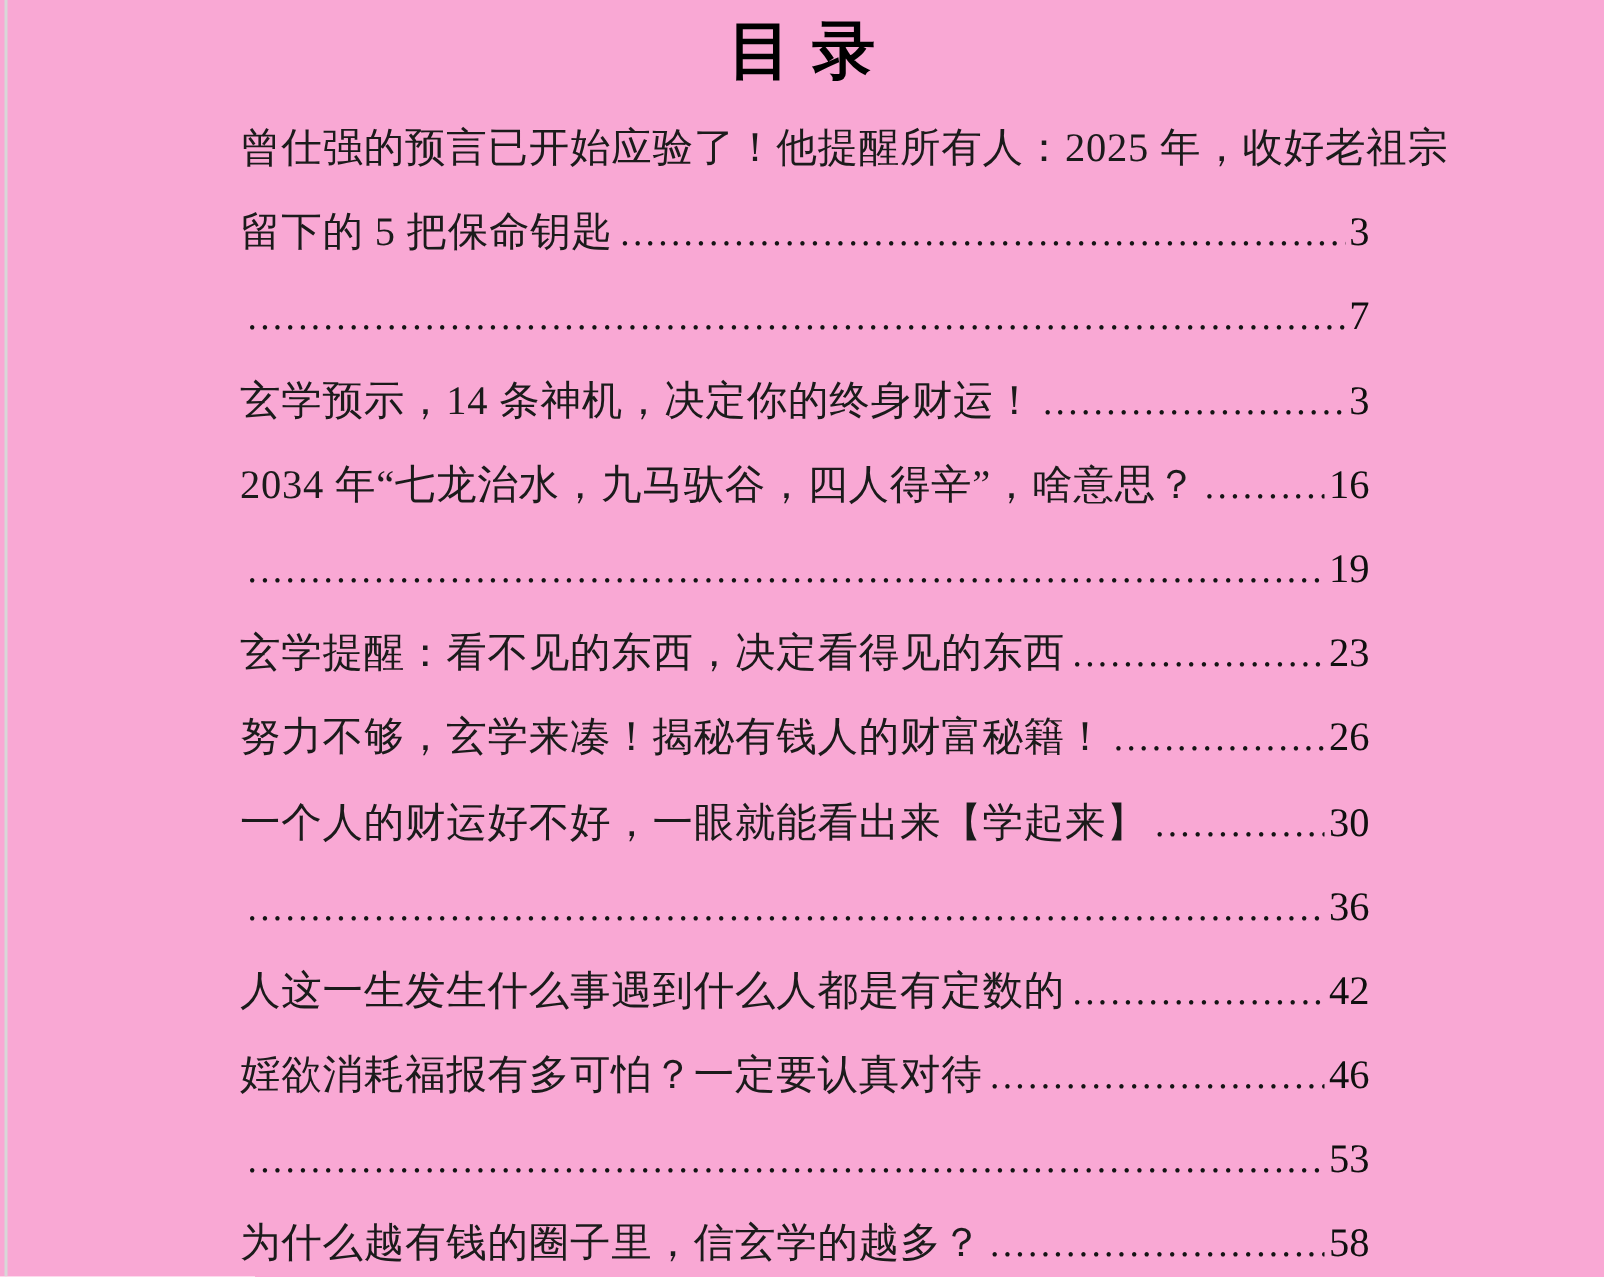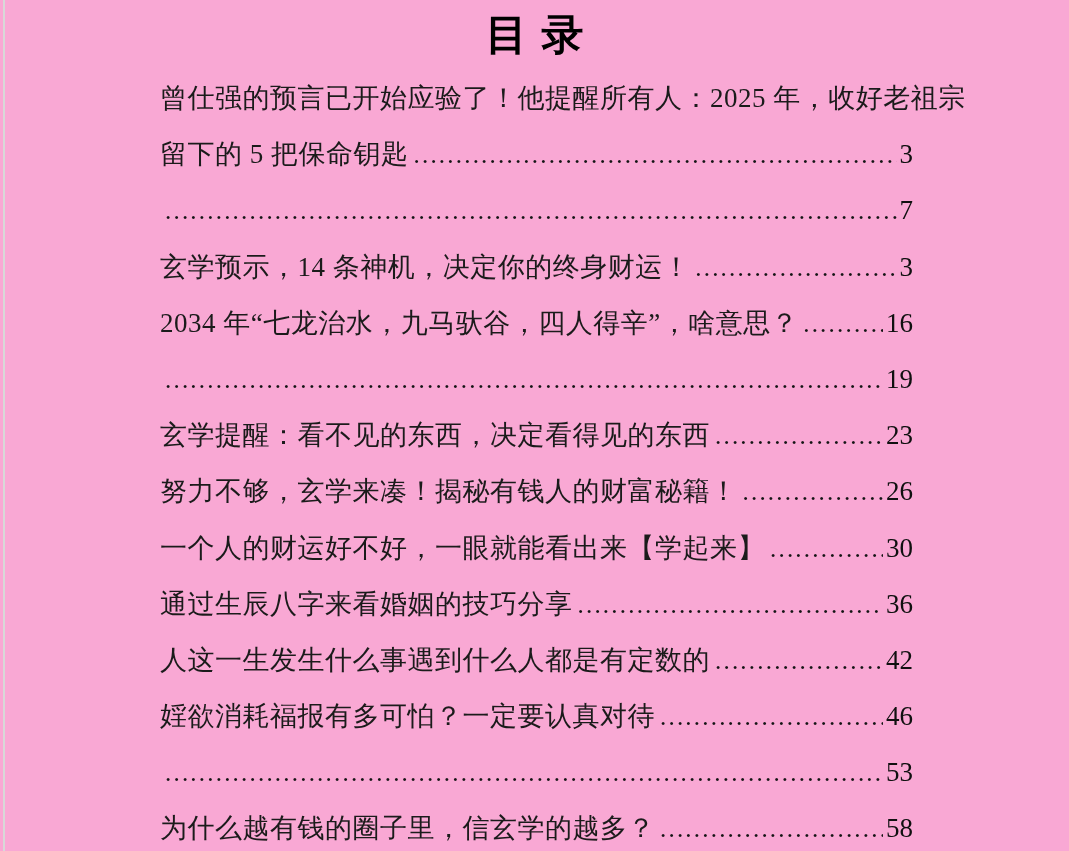--- a/index.html
+++ b/index.html
@@ -128,21 +128,20 @@
       <span class="page-num">26</span>
     </div>
 
     <div class="toc-row">
       <span class="toc-label">一个人的财运好不好，一眼就能看出来【学起来】</span>
       <span class="dot-leader">............................................................................................................................................................................................................................</span>
       <span class="page-num">30</span>
     </div>
 
     <div class="toc-row">
-      <span class="toc-label">通过生辰八字来看婚姻的技巧分享</span>
       <span class="dot-leader">............................................................................................................................................................................................................................</span>
       <span class="page-num">36</span>
     </div>
 
     <div class="toc-row">
       <span class="toc-label">人这一生发生什么事遇到什么人都是有定数的</span>
       <span class="dot-leader">............................................................................................................................................................................................................................</span>
       <span class="page-num">42</span>
     </div>
 

